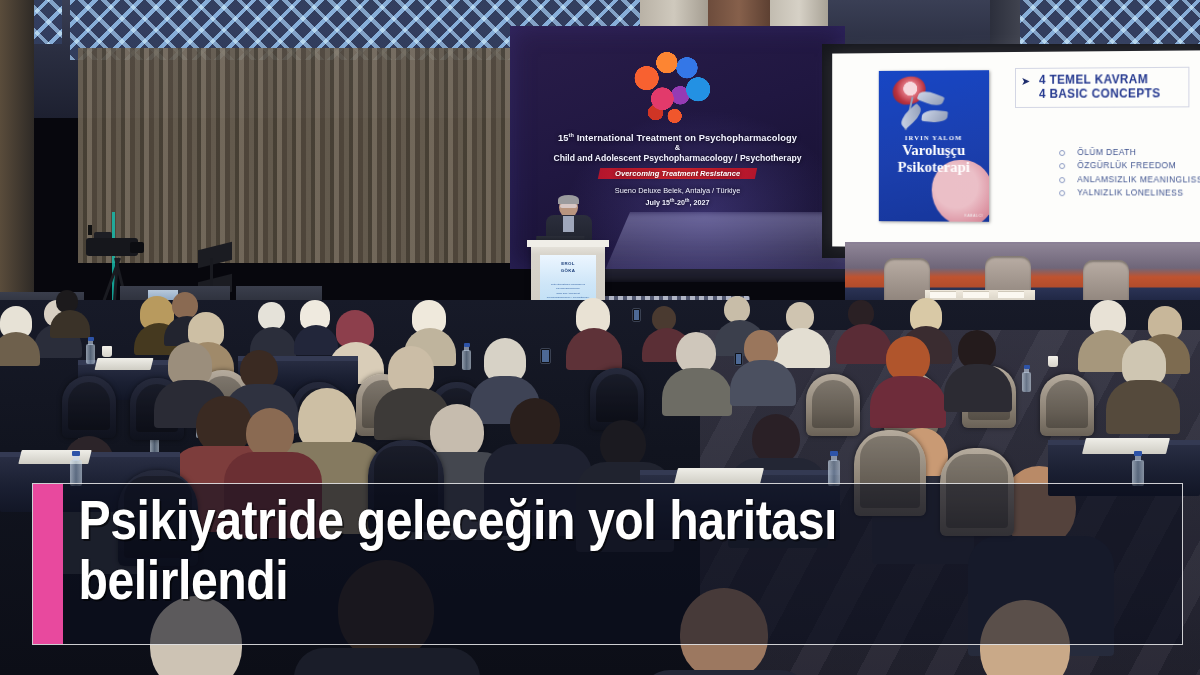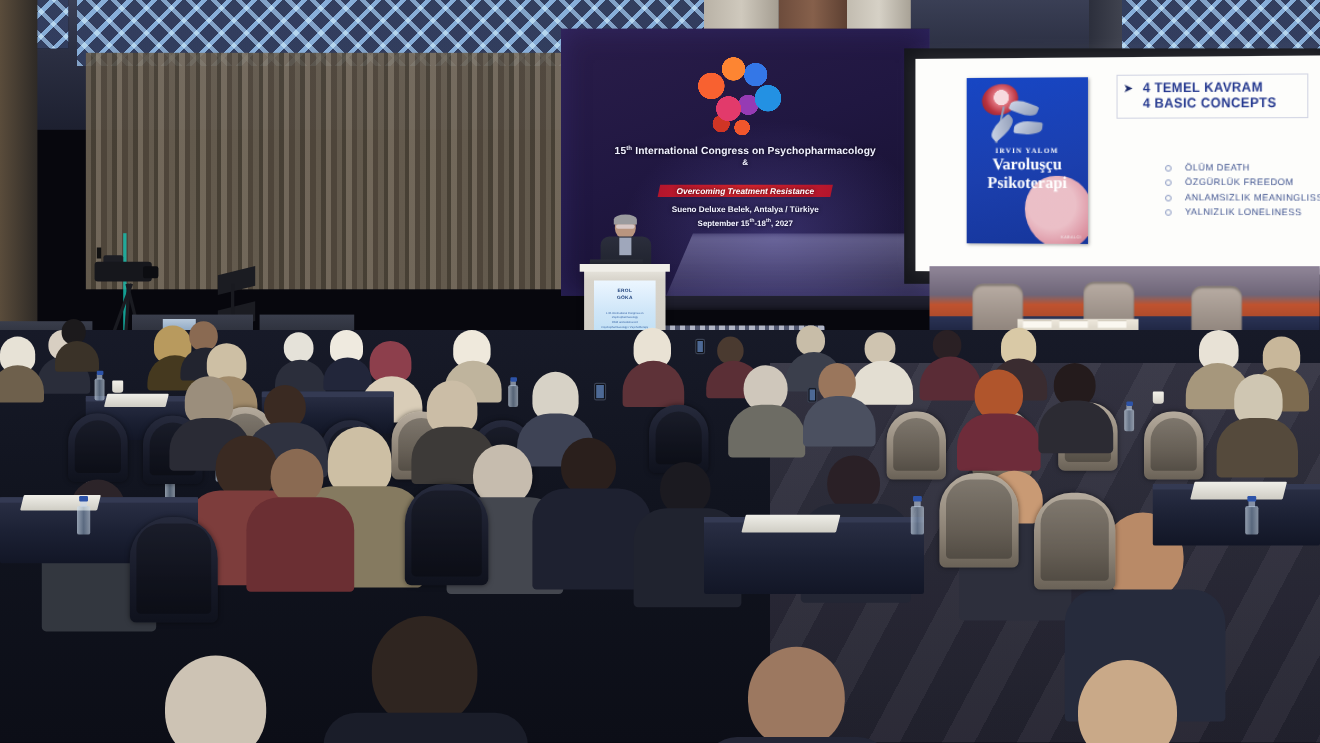--- a/index.html
+++ b/index.html
@@ -89,21 +89,21 @@
   .bd-l2{top:127px;font-size:8.6px;font-weight:bold;}
   .bd-ribbon{
     top:141px;height:13px;display:flex;align-items:center;justify-content:center;
   }
   .bd-ribbon span{
     display:inline-block;padding:1px 16px;font-size:7.6px;font-style:italic;font-weight:bold;
     color:#fff;background:linear-gradient(90deg,#b3152c,#d4252f,#b3152c);
     transform:skewX(-12deg);
   }
   .bd-ribbon span i{display:inline-block;transform:skewX(12deg);font-style:italic;}
-  .bd-l3{top:160px;font-size:7.4px;font-weight:bold;}
+  .bd-l3{top:160px;font-size:7.4px;font-weight:normal;}
   .bd-l4{top:172px;font-size:7.2px;font-weight:bold;}
   .bd-l4 sup{font-size:4.8px;}
 
   
   .lightcone{
     position:absolute;left:600px;top:212px;width:250px;height:70px;
     background:linear-gradient(180deg,rgba(190,190,235,.40),rgba(150,150,210,.12));
     clip-path:polygon(12% 0,100% 0,100% 100%,0 100%);
     filter:blur(3px);
   }
@@ -367,29 +367,30 @@
     <div class="curtain c2"></div>
     <div class="pillar p4"></div>
     <div class="pillar p1"></div>
     <div class="pillar p2"></div>
     <div class="pillar p3"></div>
     <div class="pillar p5"></div>
 
     <div class="backdrop">
       <div class="brain"></div>
       <div class="bd-line bd-l1">
-        <span>15</span><sup>th</sup><span> International Congress on Psychopharmacology</span>
+        <span>15</span><sup>th</sup><span> International Treatment on Psychopharmacology</span>
       </div>
       <div class="bd-line bd-amp">&amp;</div>
+      <div class="bd-line bd-l2">Child and Adolescent Psychopharmacology / Psychotherapy</div>
       <div class="bd-line bd-ribbon">
         <span><i>Overcoming Treatment Resistance</i></span>
       </div>
       <div class="bd-line bd-l3">Sueno Deluxe Belek, Antalya / Türkiye</div>
       <div class="bd-line bd-l4">
-        <span>September 15</span><sup>th</sup><span>-18</span><sup>th</sup><span>, 2027</span>
+        <span>July 15</span><sup>th</sup><span>-20</span><sup>th</sup><span>, 2027</span>
       </div>
     </div>
     <div class="lightcone"></div>
 
     <div class="screen-frame"></div>
     <div class="screen">
       <div class="book">
         <div class="rose"></div>
         <div class="stem"></div>
         <div class="leaf a"></div>
@@ -774,14 +775,21 @@
     </div>
     <div class="person" style="left:980px;top:600px;">
       <div class="hd" style="left:0;top:0;width:90px;height:94px;background:#c9a988;"></div>
     </div>
     <div class="person" style="left:150px;top:596px;">
       <div class="hd" style="left:0;top:0;width:92px;height:96px;background:#cdc3b4;"></div>
     </div>
 
   </div>
 
+  <div class="overlay">
+    <div class="accent"></div>
+    <div class="headline">
+      <span class="ln">Psikiyatride geleceğin yol haritası</span>
+      <span class="ln">belirlendi</span>
+    </div>
+  </div>
 
 </div>
 
 </body></html>

